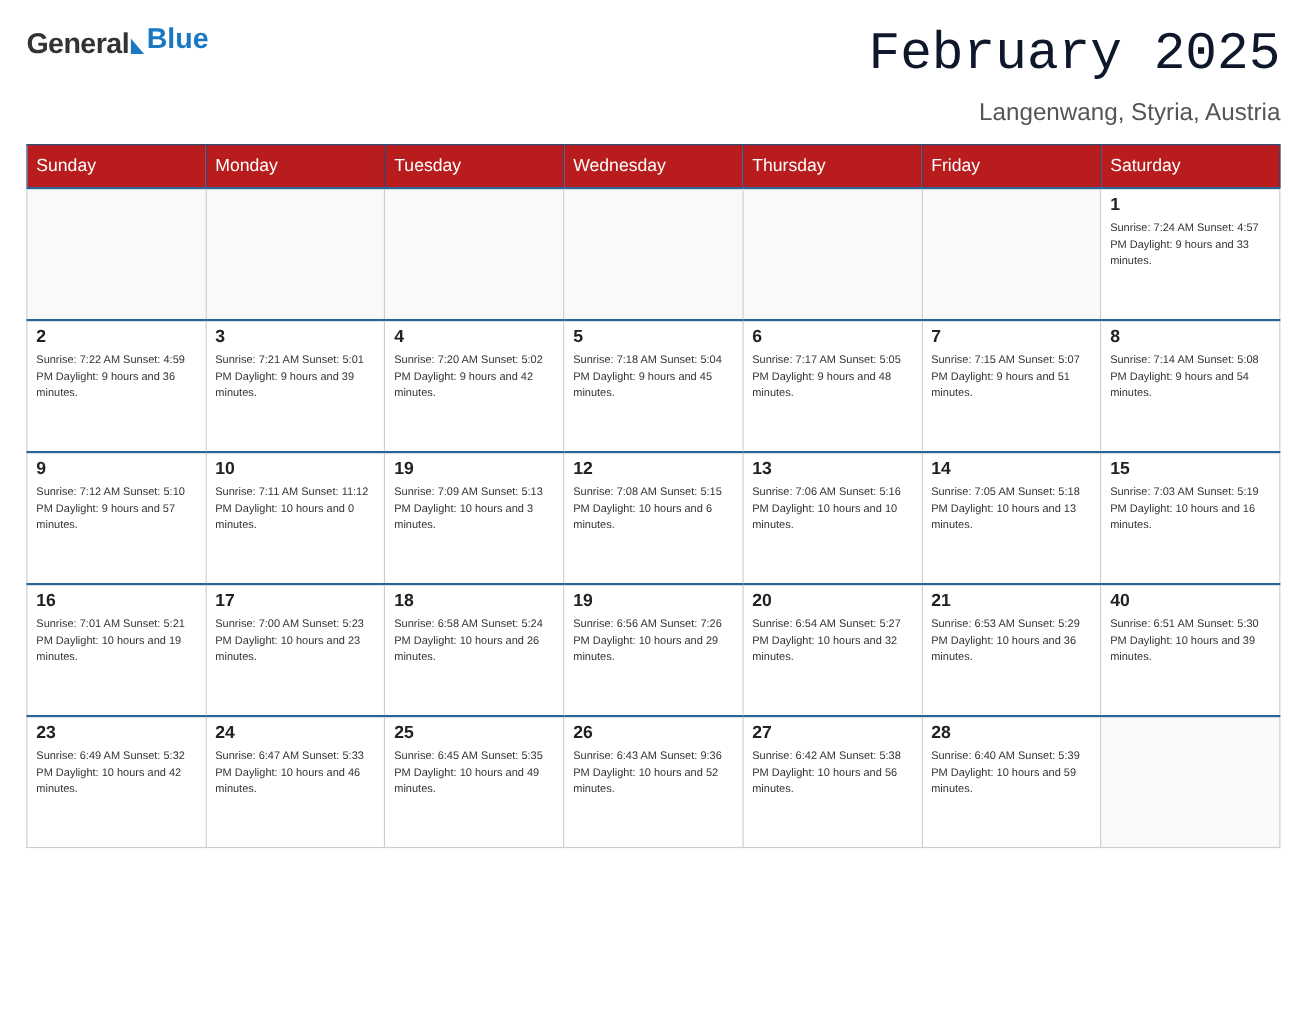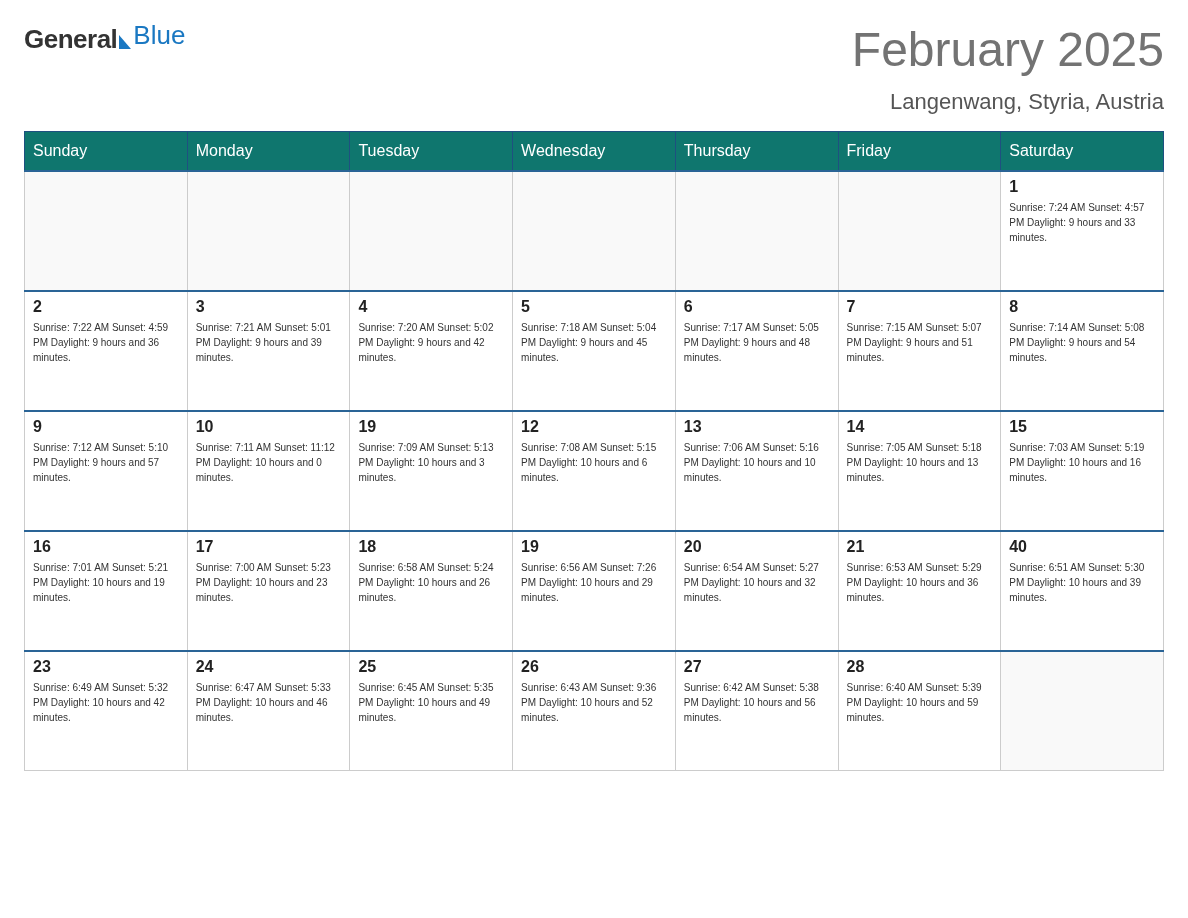--- a/index.html
+++ b/index.html
@@ -35,46 +35,47 @@
       width: 0;
       height: 0;
       border-left: 12px solid #1a78c2;
       border-top: 14px solid transparent;
       border-bottom: 0px solid transparent;
       margin-left: 2px;
       margin-top: 4px;
     }
     .logo-blue {
       font-size: 26px;
-      font-weight: normal;
+      font-weight: bold;
       color: #1a78c2;
       margin-top: -4px;
       padding-left: 2px;
     }
     .title-area {
       text-align: right;
     }
     .month-title {
       font-size: 48px;
       font-weight: normal;
-      color: #737373;
+      color: #0f172a;
       line-height: 1.1;
+      font-family: Liberation Mono, monospace;
     }
     .location-title {
       font-size: 22px;
       color: #555;
       margin-top: 12px;
     }
     .calendar {
       width: 100%;
       border-collapse: collapse;
       border: 1px solid #aaa;
     }
     .calendar th {
-      background: #0f766e;
+      background: #b91c1c;
       color: #fff;
       font-size: 16px;
       font-weight: normal;
       padding: 10px 8px;
       text-align: left;
       border: 1px solid #1e5080;
       margin-left: 14px;
     }
     .calendar td {
       border: 1px solid #ccc;

